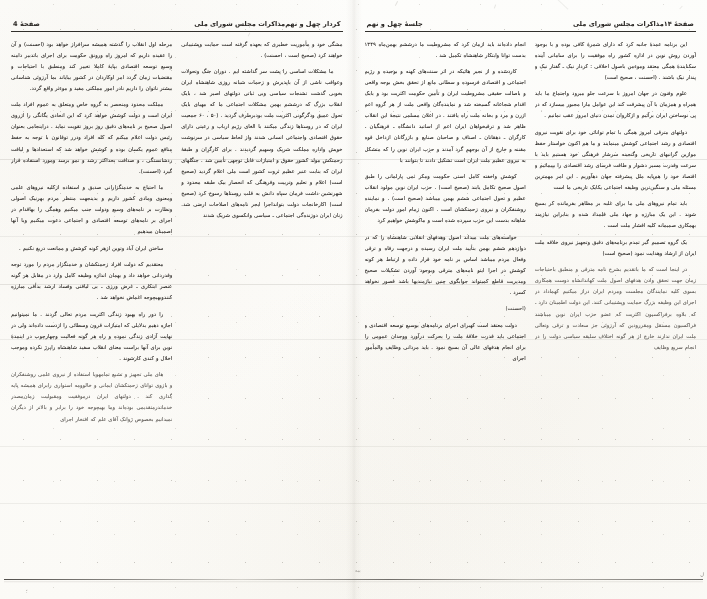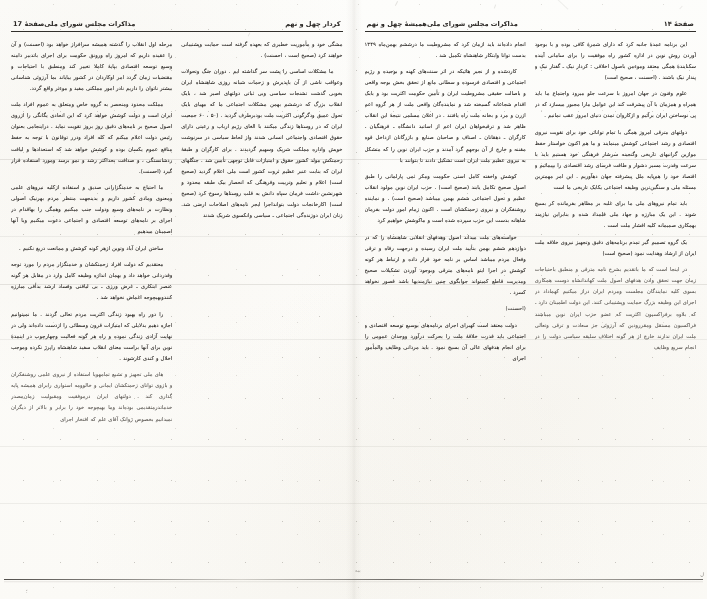--- a/index.html
+++ b/index.html
@@ -88,21 +88,21 @@
     font-weight: bold;
     color: #2a2724;
     letter-spacing: .1px;
     padding: 0 2px 2.5px 2px;
     border-bottom: 1.4px solid #32302c;
     margin-bottom: 7px;
     white-space: nowrap;
   }
   .running-head .rh-center {
     flex: 1 1 auto;
-    text-align: left;
+    text-align: right;
   }
   .running-head .rh-side {
     flex: 0 0 auto;
   }
 
   
   .columns {
     flex: 1 1 auto;
     display: flex;
     flex-direction: row;
@@ -206,21 +206,21 @@
   <div class="pen" style="left:247px; top:34px; width:4px; height:1px; transform:rotate(-65deg); opacity:.4;"></div>
   <div class="pen" style="left:307px; top:48px; width:4px; height:1px; transform:rotate(-65deg); opacity:.4;"></div>
 
   <div class="spread">
 
     <div class="sheet right-sheet">
 
       <div class="running-head">
         <span class="rh-side">صفحهٔ ۱۴</span>
         <span class="rh-center">مذاکرات مجلس شورای ملی</span>
-        <span class="rh-side">همیشهٔ چهل و نهم</span>
+        <span class="rh-side">جلسهٔ چهل و نهم</span>
       </div>
 
       <div class="columns">
 
         <div class="col">
           <p class="para">این برنامه عمدهٔ جانبه کرد که دارای شمرهٔ کافی بوده و با بوجود آوردن روش نوین در اداره کشور راه موفقیت را برای سامانی آینده سکنایندهٔ همگی معتقد وموءمن باصول اخلاقی : کردار نیک ـ گفتار نیک و پندار نیک باشند . (احسنت ، صحیح است)</p>
           <p class="para">علوم وفنون در جهان امروز با سرعت جلو میرود واجتماع ما باید همراه و همزمان با آن پیشرفت کند این عوامل مارا مجبور میسازد که در پی نوساختن ایران برآئیم و ازکاروان تمدن دنیای امروز عقب نمانیم .</p>
           <p class="para">دولتهای مترقی امروز همگی با تمام توانائی خود برای تقویت نیروی اقتصادی و رشد اجتماعی کوشش مینمایند و ما هم اکنون خواستار حفظ موازین گرانبهای تاریخی وگنجینه سرشار فرهنگی خود هستیم باید با سرعت وقدرت مسیر دشوار و طاقت فرسای رشد اقتصادی را بپیمائیم و اقتصاد خود را هم‌پایه ملل پیشرفته جهان دهآوریم . این امر مهمترین مسئله ملی و سنگین‌ترین وظیفه اجتماعی یکایک تاریخی ما است</p>
           <p class="para">باید تمام نیروهای ملی ما برای غلبه بر مظاهر بفرمانده کر بسیج شوند . این یک مبارزه و جهاد ملی قلمداد شده و بنابراین نیازمند بهمکاری صمیمانه کلیه اقشار ملت است .</p>
           <p class="para">یک گروه تصمیم گیر تمدم برنامه‌های دقیق وتجهیز نیروی خلاقه ملت ایران از ارشاد وهدایت نمود (صحیح است)</p>
@@ -236,21 +236,21 @@
           <p class="para">دولت معتقد است کهبرای اجرای برنامه‌های بوسیع توسعه اقتصادی و اجتماعی باید قدرت خلاقهٔ ملت را بحرکت درآورد ووجدان عمومی را برای انجام هدفهای عالی آن بسیج نمود . باید مردانی وظایف والمأمور اجرای</p>
         </div>
       </div>
     </div>
 
     <div class="sheet left-sheet">
 
       <div class="running-head">
         <span class="rh-side">کردار چهل و نهم</span>
         <span class="rh-center">مذاکرات مجلس شورای ملی</span>
-        <span class="rh-side">صفحهٔ 17</span>
+        <span class="rh-side">صفحهٔ 4</span>
       </div>
 
       <div class="columns">
 
         <div class="col">
           <p class="para noindent">مشگی خود و مأموریت خطیری که بعهده گرفته است حمایت وپشتیبانی خواهند کرد (صحیح است ، احسنت) .</p>
           <p class="para">ما مشکلات اساسی را پشت سر گذاشته ایم . دوران جنگ وتحولات وعواقب ناشی از آن باپذیرش و زحمات شبانه روزی شاهنشاه ایران بخوبی گذشت تشنجات سیاسی وبی ثباتی دولتهای اصیر شد ، بایک انقلاب بزرگ که درششم بهمن مشکلات اجتماعی ما که مهیای بایک تحول عمیق ودگرگونی اکثریت ملت بودبرطرف گردید . (۵۰ ، ۶۰ جمعیت ایران که در روستاها زندگی میکنند با الغای رژیم ارباب و رعیتی دارای حقوق اقتصادی واجتماعی انسانی شدند واز لحاظ سیاسی در سرنوشت خویش واداره مملکت شریک وسهیم گردیدند . برای کارگران و طبقهٔ زحمتکش مولد کشور حقوق و امتیازات قابل توجهی تأمین شد . جنگلهای ایران که بنابت عنبر عظیم ثروت کشور است ملی اعلام گردید (صحیح است) اعلام و تعلیم وتربیت وفرهنگی که انحصار بیک طبقه محدود و شهرنشین داشت فرمان سپاه دانش به قلب روستاها رسوخ کرد (صحیح است) اکارخانجات دولت بتوانداجرا ایجر نامه‌های اصلاحات ارضی شد. زنان ایران دوزنده‌گی اجتماعی ـ سیاسی وانکسوی شریک شدند</p>
         </div>
 
         <div class="col">

